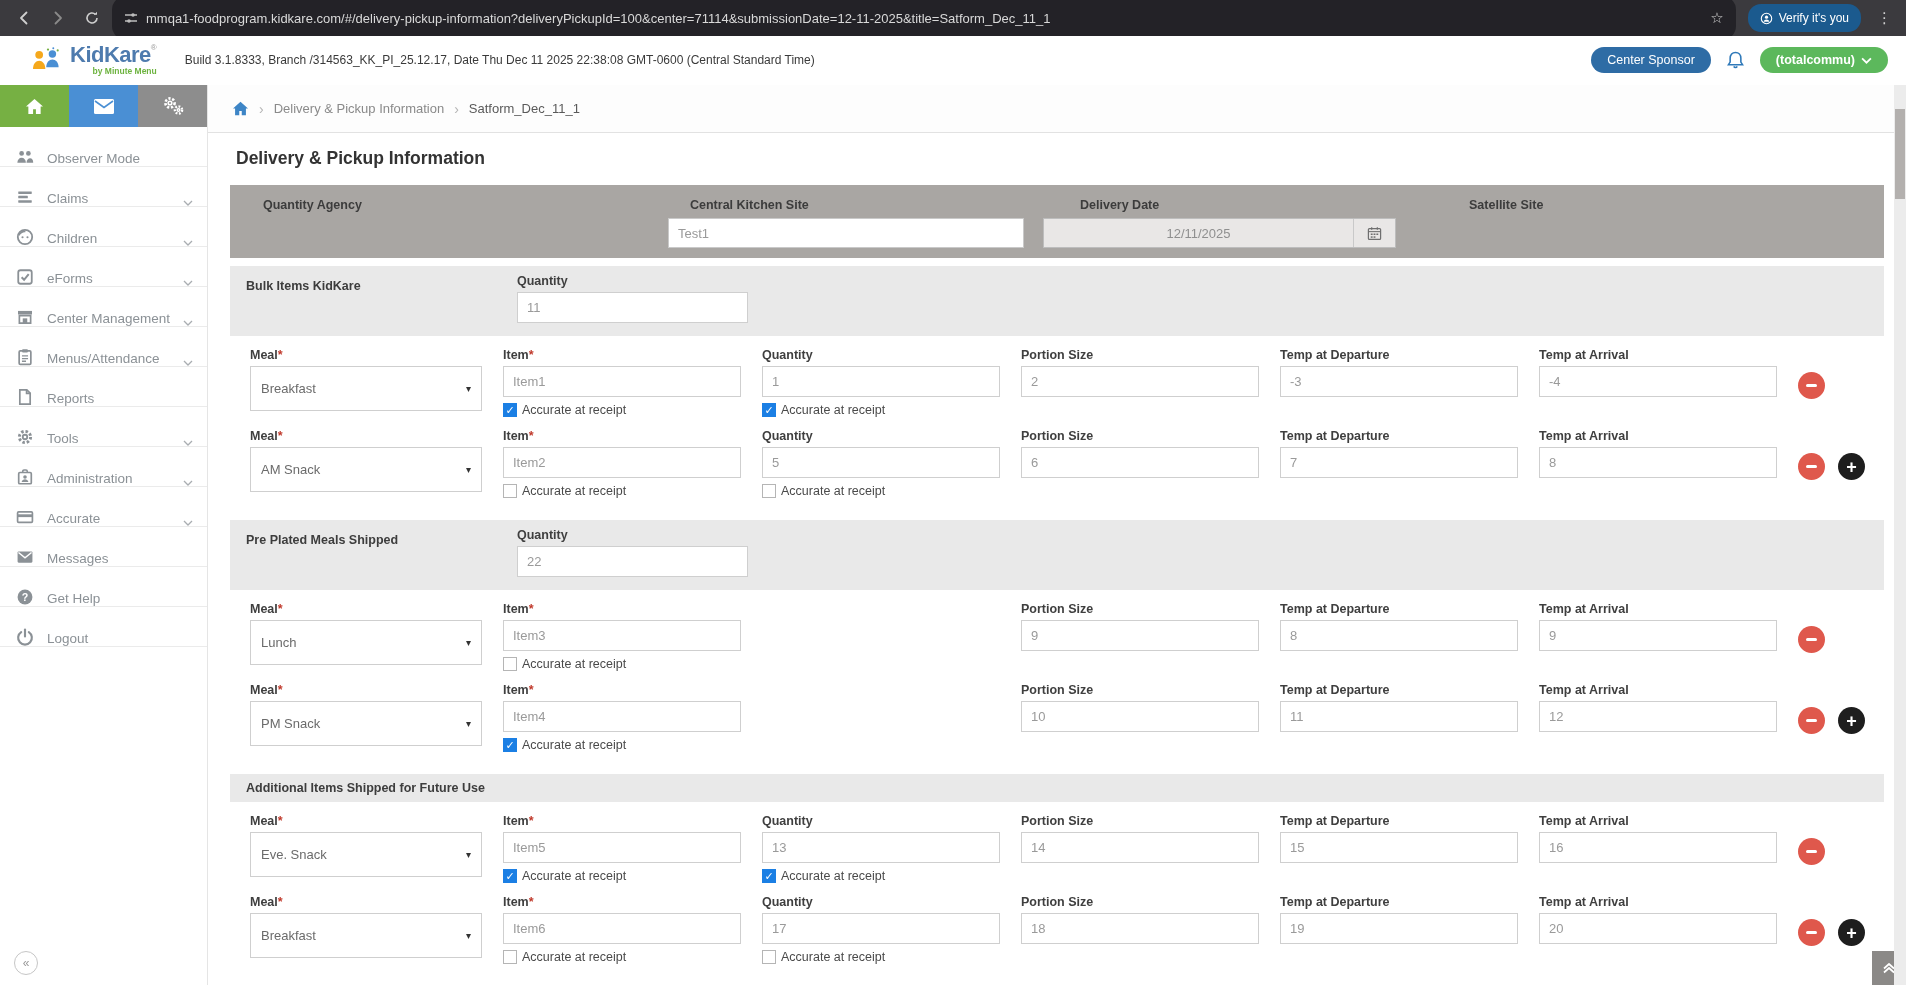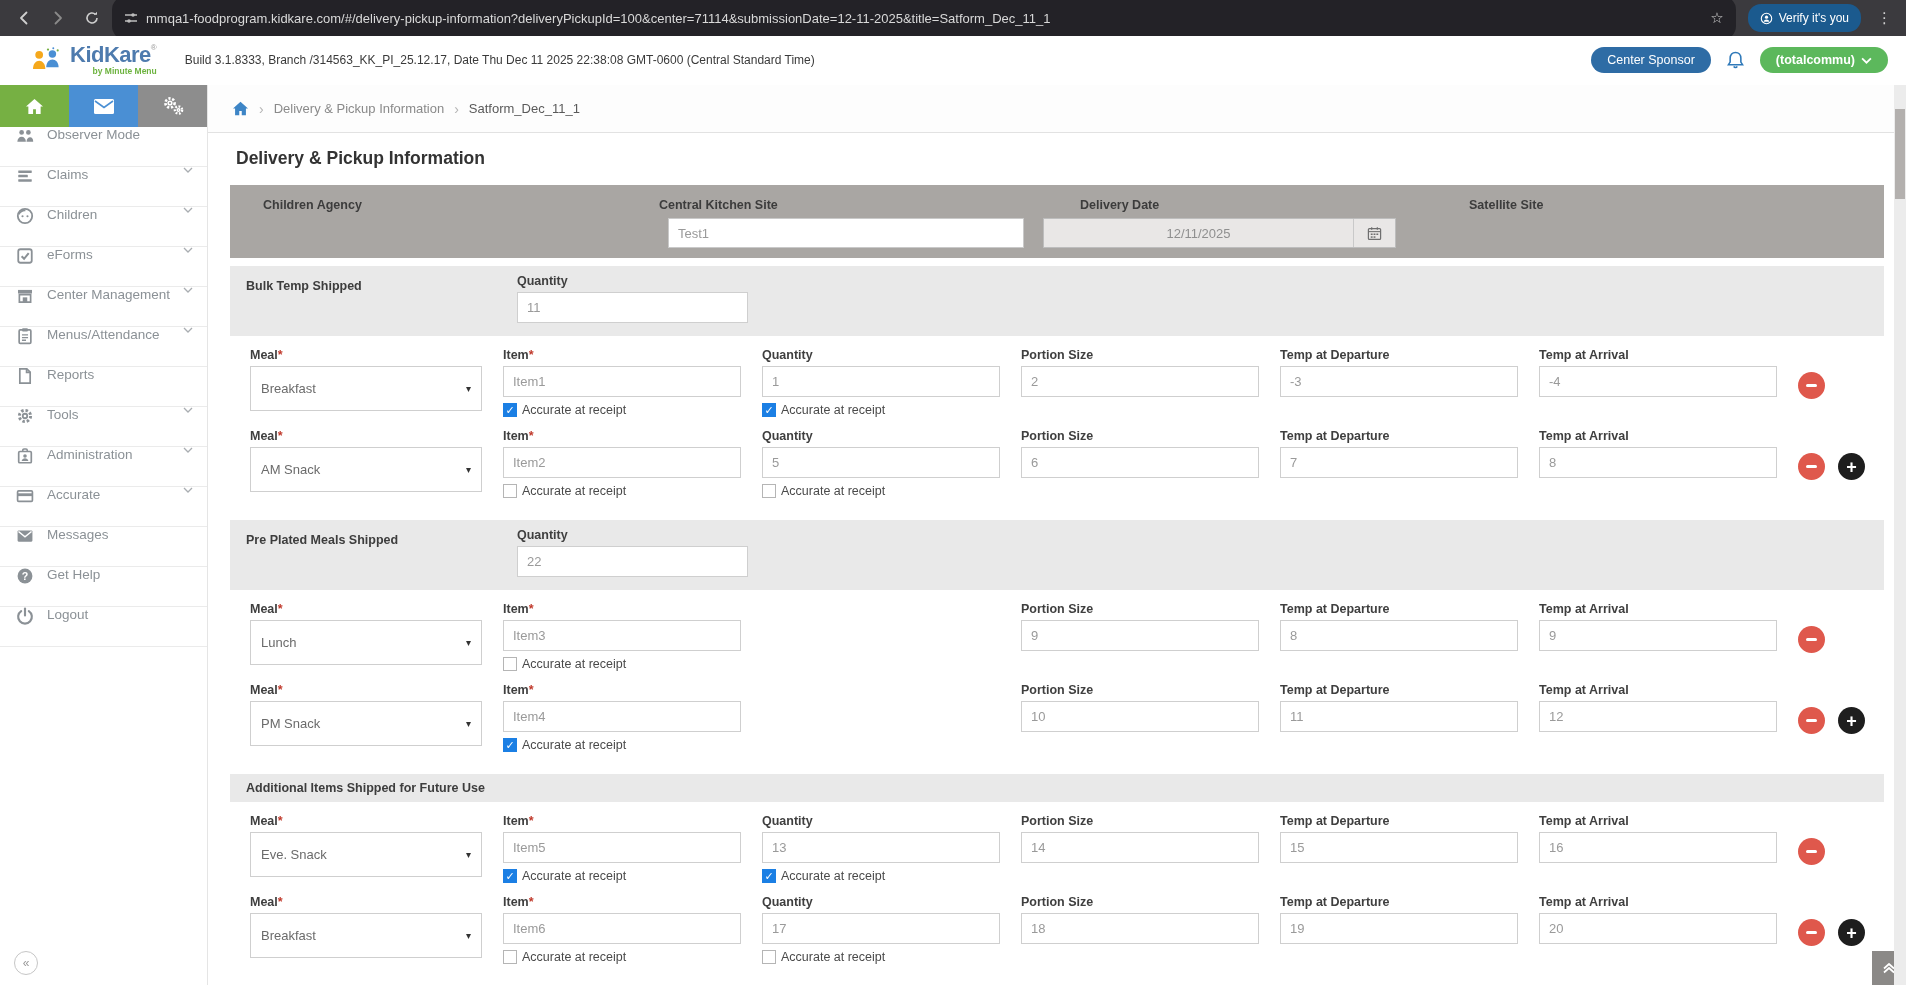--- a/index.html
+++ b/index.html
@@ -31,21 +31,21 @@
   .pill-green { background:var(--success-green,#5cb85c); font-weight:700; }
 
   
   .app-body { display:flex; height:900px; position:relative; }
   .sidebar { width:208px; background:#fff; border-right:1px solid #e5e5e5; position:relative; flex:none; }
   .side-tabs { display:flex; height:42px; }
   .side-tab { flex:1; display:flex; align-items:center; justify-content:center; color:#fff; }
   .tab-green { background:var(--brand-green,#76b043); }
   .tab-blue  { background:var(--brand-blue,#4a8fd4); }
   .tab-gray  { background:var(--tab-gray,#8d8d8d); }
-  .side-item { height:40px; display:flex; align-items:flex-start; border-bottom:1px solid #ebebeb; padding:0 14px 0 16px; color:#8b9196; cursor:default; }
+  .side-item { height:40px; display:flex; align-items:flex-end; border-bottom:1px solid #ebebeb; padding:0 14px 0 16px; color:#8b9196; cursor:default; }
   .side-icon { width:18px; height:18px; margin-right:13px; color:#8b9196; flex:none; }
   .side-icon svg { width:18px; height:18px; fill:currentColor; }
   .side-label { font-size:13.5px; color:#8b9196; flex:1; }
   .side-chev { color:#a9adb1; width:10px; }
   .collapse-btn { position:absolute; left:14px; bottom:10px; width:24px; height:24px; border:1px solid #c6c6c6; border-radius:50%; color:#9a9a9a; font-size:12px; display:flex; align-items:center; justify-content:center; background:#fff; }
 
   .main { flex:1; position:relative; background:#fff; overflow:hidden; }
   .breadcrumb-bar { height:48px; border-bottom:1px solid #e2e2e2; display:flex; align-items:center; padding-left:24px; gap:10px; background:#fdfdfd; }
   .bc-home { color:#3d85c6; }
   .bc-sep { color:#b5b5b5; font-size:14px; }
@@ -381,22 +381,22 @@
       <span class="bc-sep">›</span>
       <span class="bc-item">Delivery &amp; Pickup Information</span>
       <span class="bc-sep">›</span>
       <span class="bc-item current">Satform_Dec_11_1</span>
     </div>
 
     <div class="content">
       <div class="page-title">Delivery &amp; Pickup Information</div>
 
       <div class="info-band">
-        <span class="col-label" style="left:33px">Children Agency</span>
-        <span class="col-label" style="left:429px">Central Kitchen Site</span>
+        <span class="col-label" style="left:33px">Quantity Agency</span>
+        <span class="col-label" style="left:460px">Central Kitchen Site</span>
         <span class="col-label" style="left:850px">Delivery Date</span>
         <span class="col-label" style="left:1239px">Satellite Site</span>
         <input class="ib-input" style="left: 438px;" value="Test1">
         <div class="date-wrap" style="left:813px">
           <span class="date-txt">12/11/2025</span>
           <span class="date-ico">
             <svg width="15" height="15" viewBox="0 0 16 16">
                 <rect x="1.5" y="2.8" width="13" height="11.5" rx="1" fill="none" stroke="#6f6f6f" stroke-width="1.3"></rect>
                 <path d="M1.5 6h13" stroke="#6f6f6f" stroke-width="1.1"></path>
                 <path d="M5 1.4v2.6M11 1.4v2.6" stroke="#6f6f6f" stroke-width="1.3"></path>
@@ -407,21 +407,21 @@
                   <rect x="4" y="11" width="2" height="1.6"></rect>
                   <rect x="7" y="11" width="2" height="1.6"></rect>
                 </g>
               </svg>
           </span>
         </div>
       </div>
 
       <div id="sections">
           <div class="section-band tall">
-            <div class="sec-title">Bulk Temp Shipped</div>
+            <div class="sec-title">Bulk Items KidKare</div>
             <div class="sec-qty"><div class="f-label">Quantity</div><input class="inp" value="11" style=""></div>
           </div>
           <div class="rows">
             <div class="row">
               <div class="cell">
                 <div class="f-label">Meal<span class="req">*</span></div>
                 <div class="select">
                   <span class="sel-txt">Breakfast</span>
                   <span class="sel-arrow">▾</span>
                 </div>

